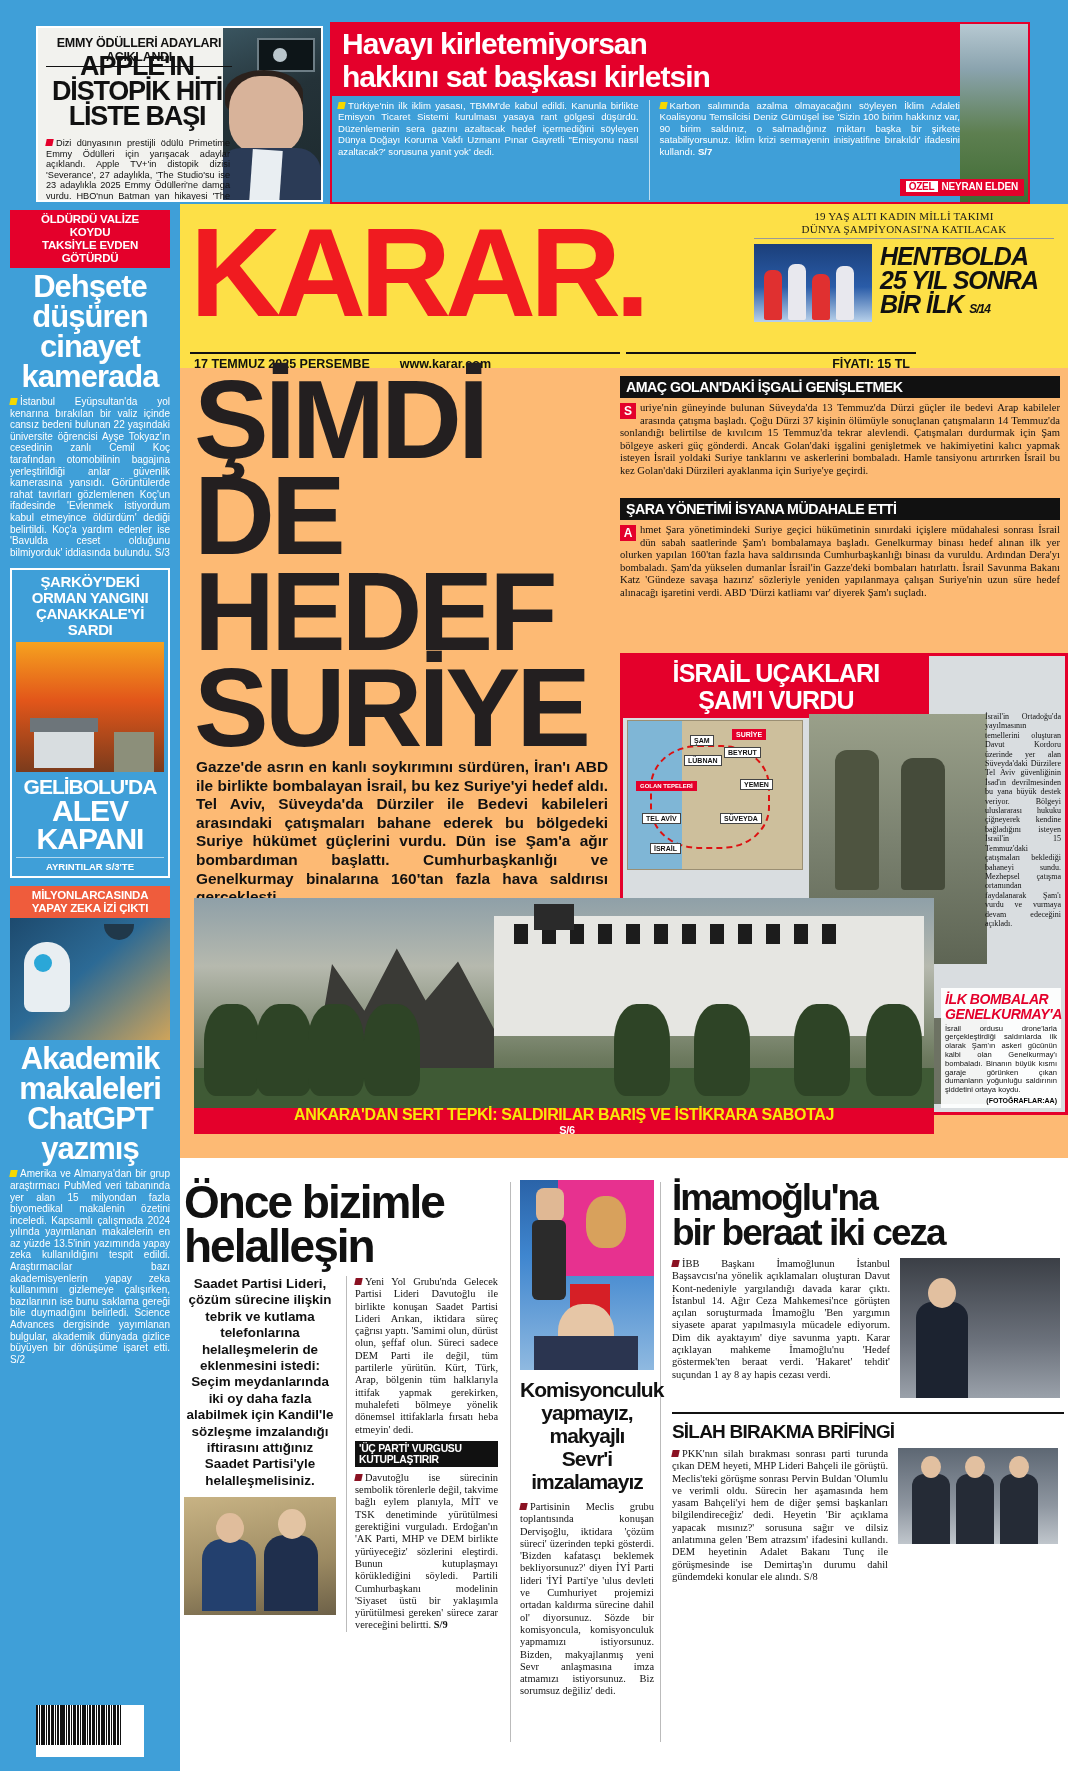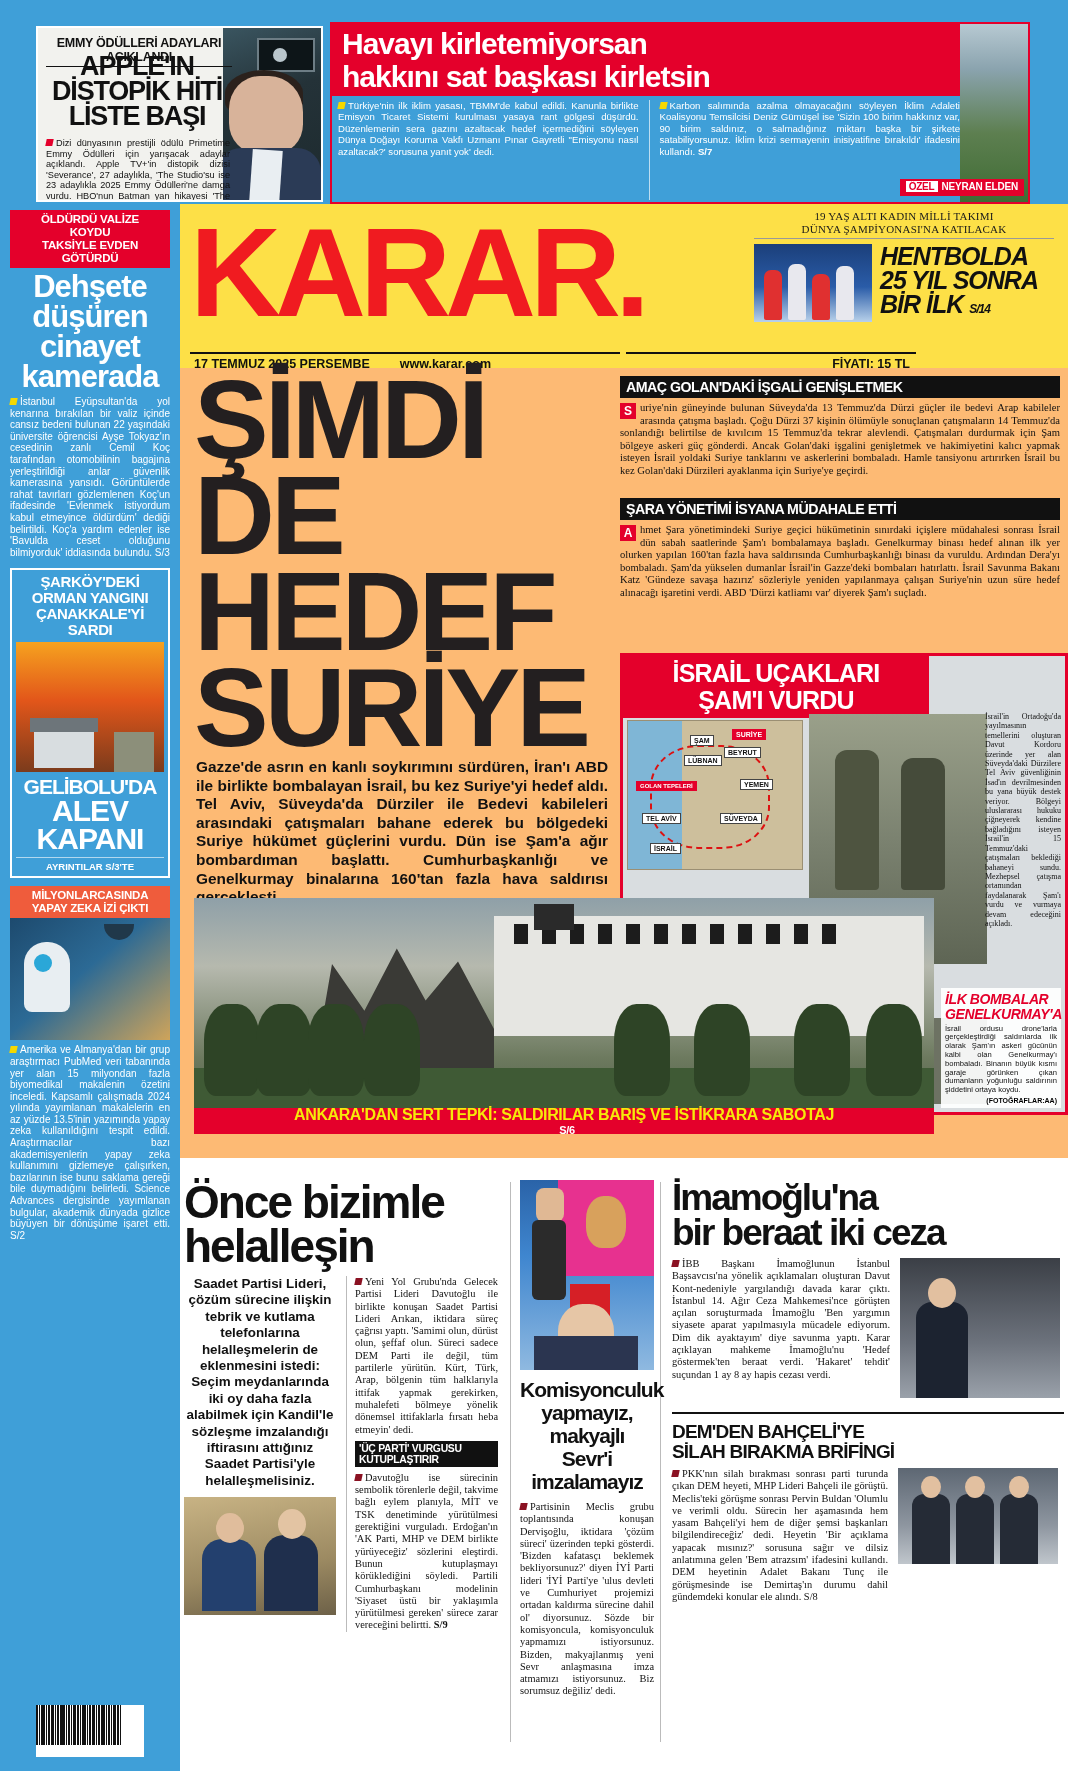--- a/index.html
+++ b/index.html
@@ -375,20 +375,26 @@
       </div>
 
       <div style="margin-top:8px;">
         <div class="rail-label" style="background:#ef5c3c;">
           <div>MİLYONLARCASINDA</div>
           <div>YAPAY ZEKA İZİ ÇIKTI</div>
         </div>
         <div class="rail-img ai-photo">
           <span class="bot"></span>
             <span class="lamp"></span>
+        </div>
+        <div class="rail-title" style="font-size:31px;line-height:30px;margin-top:4px;">
+          <div>Akademik</div>
+          <div>makaleleri</div>
+          <div>ChatGPT</div>
+          <div>yazmış</div>
         </div>
         <div class="rail-body">
           <span class="sq-yellow"></span><span>Amerika ve Almanya'dan bir grup araştırmacı PubMed veri tabanında yer alan 15 milyondan fazla biyomedikal makalenin özetini inceledi. Kapsamlı çalışmada 2024 yılında yayımlanan makalelerin en az yüzde 13.5'inin yazımında yapay zeka kullanıldığını tespit edildi. Araştırmacılar bazı akademisyenlerin yapay zeka kullanımını gizlemeye çalışırken, bazılarının ise bunu saklama gereği bile duymadığını belirledi. Science Advances dergisinde yayımlanan bulgular, akademik dünyada gizlice büyüyen bir dönüşüme işaret etti. S/2</span>
         </div>
       </div>
     </div>
 
     <div class="barcode">
       <div class="bars">
         <i style="width:2px"></i>
@@ -580,21 +586,20 @@
         </div>
         <div style="width:160px;">
           <div class="ibb-photo">
               <span class="p1"></span>
             </div>
         </div>
       </div>
 
       <div style="margin-top:14px;border-top:2px solid #111;padding-top:8px;">
         <div class="dem-head">
-          <div>DEM'DEN BAHÇELİ'YE</div>
           <div>SİLAH BIRAKMA BRİFİNGİ</div>
         </div>
         <div style="display:flex;gap:10px;margin-top:6px;">
           <div style="width:216px;" class="b-body">
             <span class="sq-dark"></span><span>PKK'nın silah bırakması sonrası parti turunda çıkan DEM heyeti, MHP Lideri Bahçeli ile görüştü. Meclis'teki görüşme sonrası Pervin Buldan 'Olumlu ve verimli oldu. Sürecin her aşamasında hem yasam Bahçeli'yi hem de diğer şemsi başkanları bilgilendireceğiz' dedi. Heyetin 'Bir açıklama yapacak mısınız?' sorusuna sağır ve dilsiz anlatımına gelen 'Bem atrazsım' ifadesini kullandı. DEM heyetinin Adalet Bakanı Tunç ile görüşmesinde ise Demirtaş'ın durumu dahil gündemdeki konular ele alındı. S/8</span>
           </div>
           <div style="width:160px;">
             <div class="dem-photo">
               <span class="q" style="left:14px"></span>
                 <span class="q" style="left:58px"></span>

